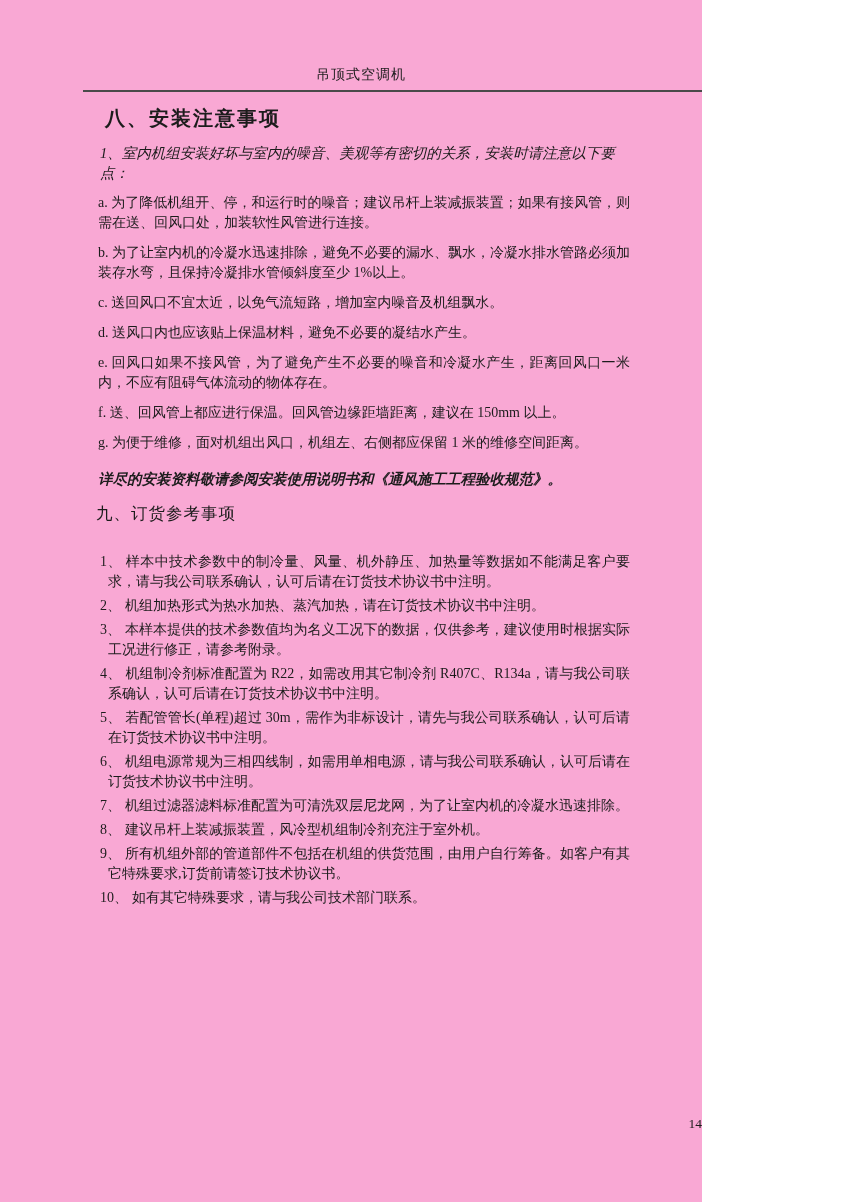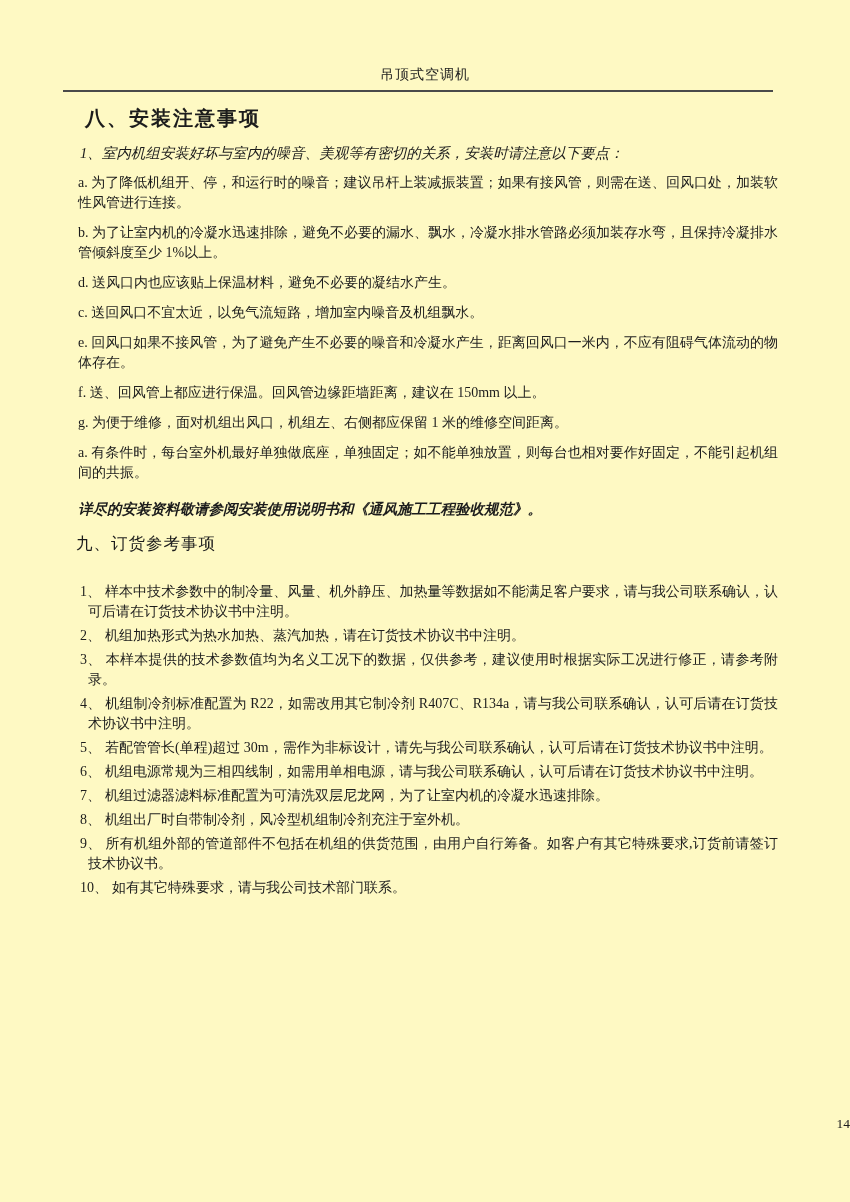--- a/index.html
+++ b/index.html
@@ -2,27 +2,28 @@
 <html><head>
 <meta charset="utf-8">
 <style>
   html, body {
     margin: 0;
     padding: 0;
     background: #ffffff;
   }
   .page {
     position: relative;
-    width: 850px;
+    width: 702px;
     height: 1202px;
-    background: #fef9c3;
+    background: #f9a8d4;
     font-family: "Liberation Serif", "DejaVu Serif", serif;
     color: #1c1c1c;
     overflow: hidden;
     box-sizing: border-box;
+    padding-left: 20px;
   }
   .header {
     padding-top: 66px;
     text-align: center;
     font-size: 14px;
     letter-spacing: 1px;
   }
   .header-rule {
     width: 710px;
     margin: 6px 0 0 63px;
@@ -100,42 +101,41 @@
   <div class="header-rule"></div>
 
   <div class="content">
 
     <h1 class="sec-heading">八、安装注意事项</h1>
 
     <p class="subhead">1、室内机组安装好坏与室内的噪音、美观等有密切的关系，安装时请注意以下要点：</p>
 
     <p class="body-par">a. 为了降低机组开、停，和运行时的噪音；建议吊杆上装减振装置；如果有接风管，则需在送、回风口处，加装软性风管进行连接。</p>
     <p class="body-par">b. 为了让室内机的冷凝水迅速排除，避免不必要的漏水、飘水，冷凝水排水管路必须加装存水弯，且保持冷凝排水管倾斜度至少 1%以上。</p>
+    <p class="body-par">c. 送回风口不宜太近，以免气流短路，增加室内噪音及机组飘水。</p>
     <p class="body-par">d. 送风口内也应该贴上保温材料，避免不必要的凝结水产生。</p>
-    <p class="body-par">c. 送回风口不宜太近，以免气流短路，增加室内噪音及机组飘水。</p>
     <p class="body-par">e. 回风口如果不接风管，为了避免产生不必要的噪音和冷凝水产生，距离回风口一米内，不应有阻碍气体流动的物体存在。</p>
     <p class="body-par">f. 送、回风管上都应进行保温。回风管边缘距墙距离，建议在 150mm 以上。</p>
     <p class="body-par">g. 为便于维修，面对机组出风口，机组左、右侧都应保留 1 米的维修空间距离。</p>
 
 
-    <p class="body-par">a. 有条件时，每台室外机最好单独做底座，单独固定；如不能单独放置，则每台也相对要作好固定，不能引起机组间的共振。</p>
 
     <p class="note">详尽的安装资料敬请参阅安装使用说明书和《通风施工工程验收规范》。</p>
 
     <h2 class="sec-heading">九、订货参考事项</h2>
 
     <div class="olist">
       <p class="oli"><span class="num">1、</span><span>样本中技术参数中的制冷量、风量、机外静压、加热量等数据如不能满足客户要求，请与我公司联系确认，认可后请在订货技术协议书中注明。</span></p>
       <p class="oli"><span class="num">2、</span><span>机组加热形式为热水加热、蒸汽加热，请在订货技术协议书中注明。</span></p>
       <p class="oli"><span class="num">3、</span><span>本样本提供的技术参数值均为名义工况下的数据，仅供参考，建议使用时根据实际工况进行修正，请参考附录。</span></p>
       <p class="oli"><span class="num">4、</span><span>机组制冷剂标准配置为 R22，如需改用其它制冷剂 R407C、R134a，请与我公司联系确认，认可后请在订货技术协议书中注明。</span></p>
       <p class="oli"><span class="num">5、</span><span>若配管管长(单程)超过 30m，需作为非标设计，请先与我公司联系确认，认可后请在订货技术协议书中注明。</span></p>
       <p class="oli"><span class="num">6、</span><span>机组电源常规为三相四线制，如需用单相电源，请与我公司联系确认，认可后请在订货技术协议书中注明。</span></p>
       <p class="oli"><span class="num">7、</span><span>机组过滤器滤料标准配置为可清洗双层尼龙网，为了让室内机的冷凝水迅速排除。</span></p>
-      <p class="oli"><span class="num">8、</span><span>机组出厂时自带制冷剂，风冷型机组制冷剂充注于室外机。</span></p>
+      <p class="oli"><span class="num">8、</span><span>建议吊杆上装减振装置，风冷型机组制冷剂充注于室外机。</span></p>
       <p class="oli"><span class="num">9、</span><span>所有机组外部的管道部件不包括在机组的供货范围，由用户自行筹备。如客户有其它特殊要求,订货前请签订技术协议书。</span></p>
       <p class="oli"><span class="num">10、</span><span>如有其它特殊要求，请与我公司技术部门联系。</span></p>
     </div>
 
   </div>
 
   <div class="page-number">14</div>
 
 </div>
 

